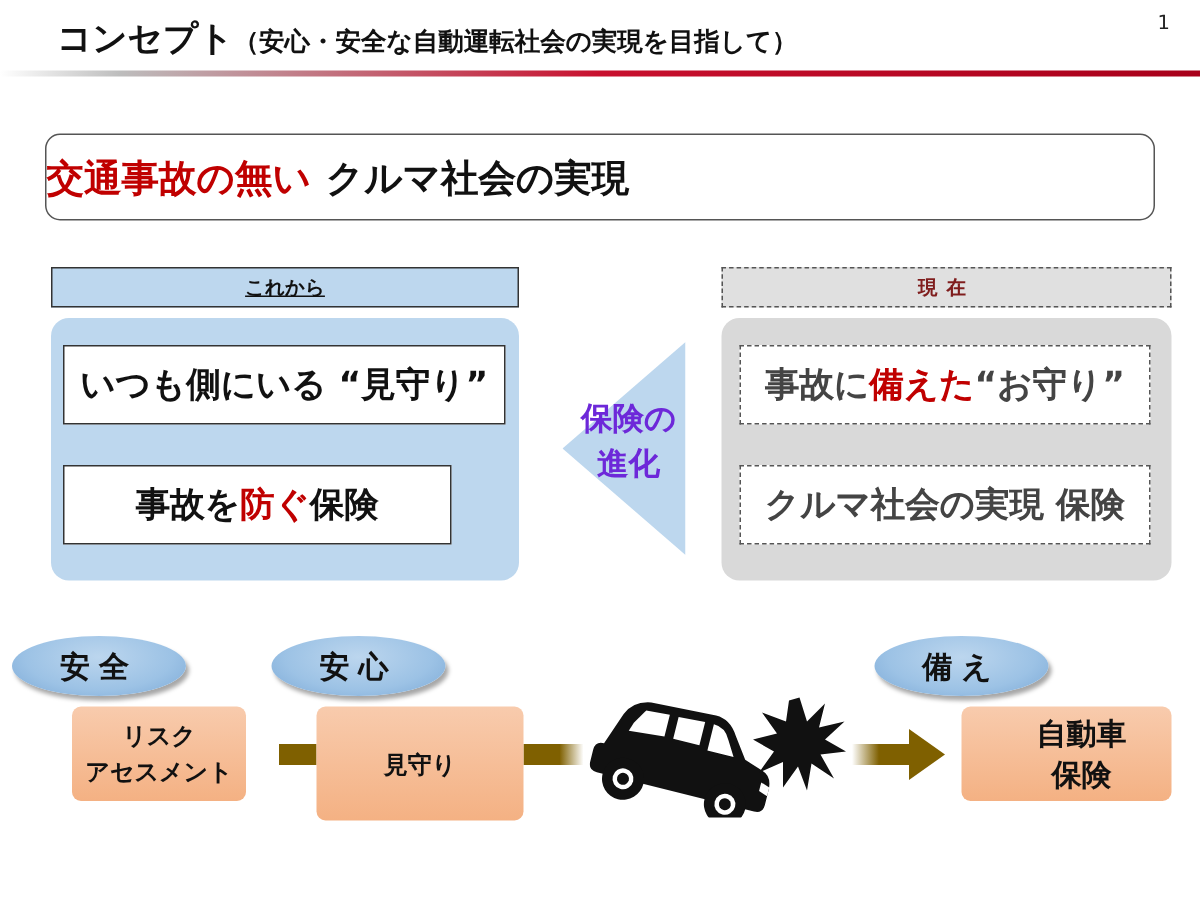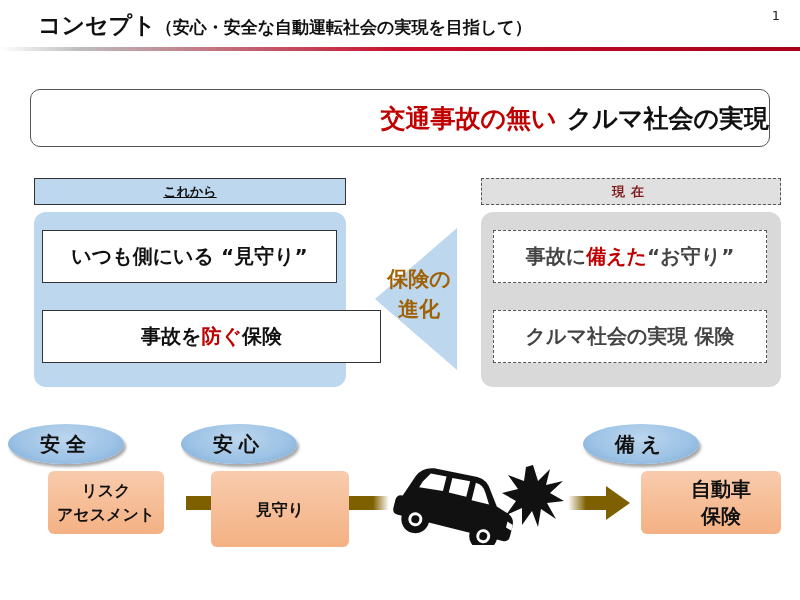--- a/index.html
+++ b/index.html
@@ -10,35 +10,35 @@
 
     
     .slide-title { left: 38px; top: 10px; font-size: 23px; font-weight: bold; letter-spacing: 0px; white-space: nowrap; }
     .slide-title .sub { font-size: 17px; font-weight: bold; }
     .page-num { right: 20px; top: 8px; font-size: 13px; color: #222; }
     .header-rule2 { left: 0; top: 47px; width: 800px; height: 4px;
       background: linear-gradient(90deg, rgba(255,255,255,0) 0%, #bdbdbd 10%, #c8102e 50%, #a8001a 100%); }
 
     
     .headline-box { left: 30px; top: 89px; width: 740px; height: 58px; border: 1.5px solid #555; border-radius: 10px;
-      display: flex; align-items: center; justify-content: flex-end; font-size: 25px; font-weight: bold; background:#fff;padding-left:32px; }
+      display: flex; align-items: center; justify-content: flex-start; font-size: 25px; font-weight: bold; background:#fff; }
     .red { color: #c00000; }
     .headline-box .gap { display:inline-block; width: 10px; }
 
     
     .label-future { left: 34px; top: 178px; width: 312px; height: 27px; background: #bdd7ee; border: 1.5px solid #333;
       display:flex; align-items:center; justify-content:center; font-size: 13px; font-weight: bold; text-decoration: underline; }
     .panel-future { left: 34px; top: 212px; width: 312px; height: 175px; background: #bdd7ee; border-radius: 12px; }
-    .item-box { background:#fff; display:flex; align-items:center; justify-content:center; font-size: 20px; font-weight:bold; }
+    .item-box { background:#fff; display:flex; align-items:center; justify-content:center; font-size: 23px; font-weight:bold; }
     .future-1 { left: 42px; top: 230px; width: 295px; height: 53px; border: 1.5px solid #333; }
-    .future-2 { left: 42px; top: 310px; width: 339px; height: 53px; border: 1.5px solid #333; }
+    .future-2 { left: 42px; top: 310px; width: 259px; height: 53px; border: 1.5px solid #333; }
 
     
     .evo-arrow { left: 375px; top: 228px; width: 82px; height: 142px; }
-    .evo-text { left: 378px; top: 264px; width: 82px; text-align:center; font-size: 21px; font-weight: bold; line-height: 30px; color:#a16207; }
+    .evo-text { left: 378px; top: 264px; width: 82px; text-align:center; font-size: 21px; font-weight: bold; line-height: 30px; color:#6d28d9; }
 
     
     .label-now { left: 481px; top: 178px; width: 300px; height: 27px; background: #e0e0e0; border: 1.5px dashed #555;
       display:flex; align-items:center; justify-content:center; font-size: 13px; font-weight: bold; color:#7f1d1d; letter-spacing: 6px; }
     .panel-now { left: 481px; top: 212px; width: 300px; height: 175px; background: #d9d9d9; border-radius: 12px; }
     .now-1 { left: 493px; top: 230px; width: 274px; height: 53px; border: 1.5px dashed #555; color:#444; }
     .now-2 { left: 493px; top: 310px; width: 274px; height: 53px; border: 1.5px dashed #555; color:#444; }
 
     
     .oval { background: radial-gradient(ellipse at 50% 35%, #bcd6ee 0%, #9cc2e5 60%, #7aa8d6 100%); border-radius: 50%;

